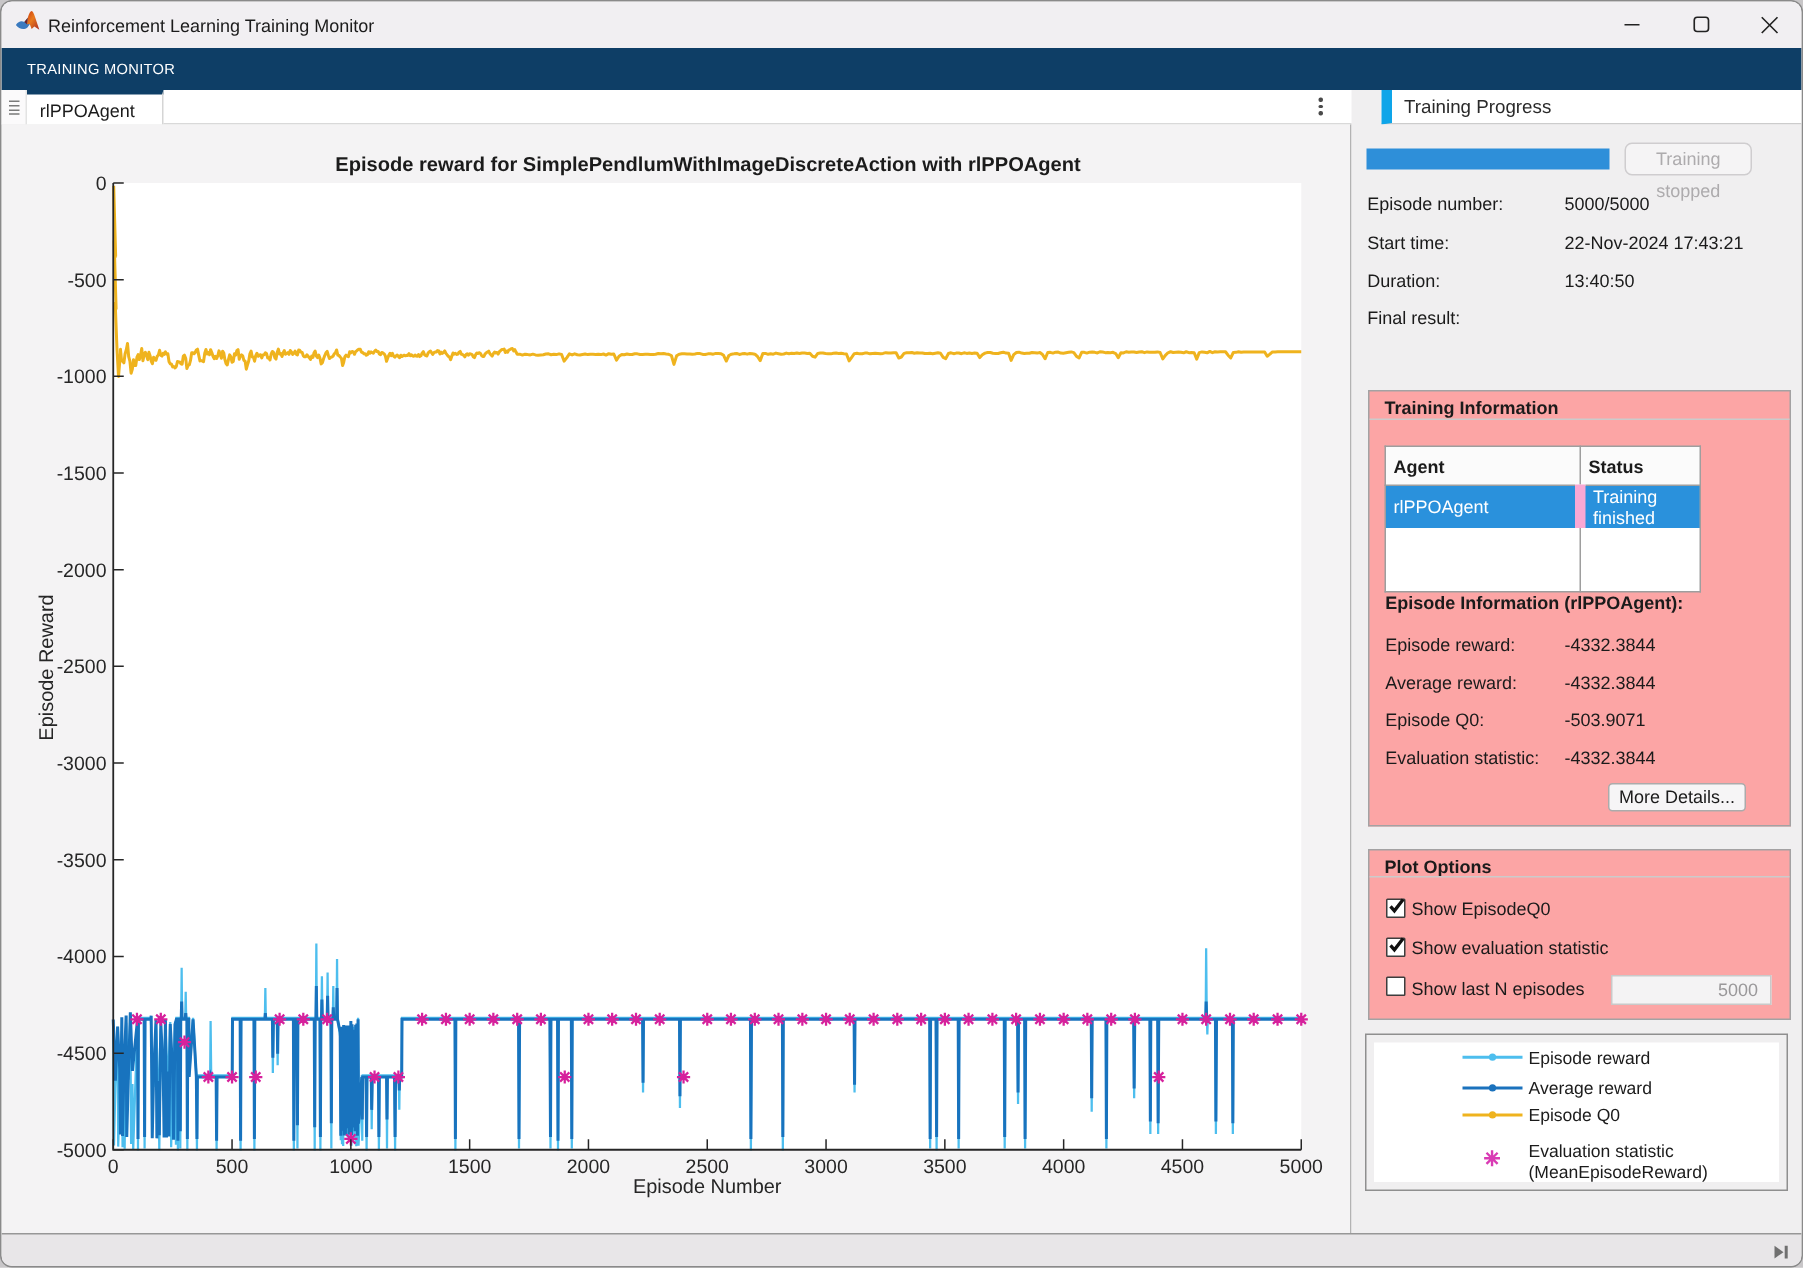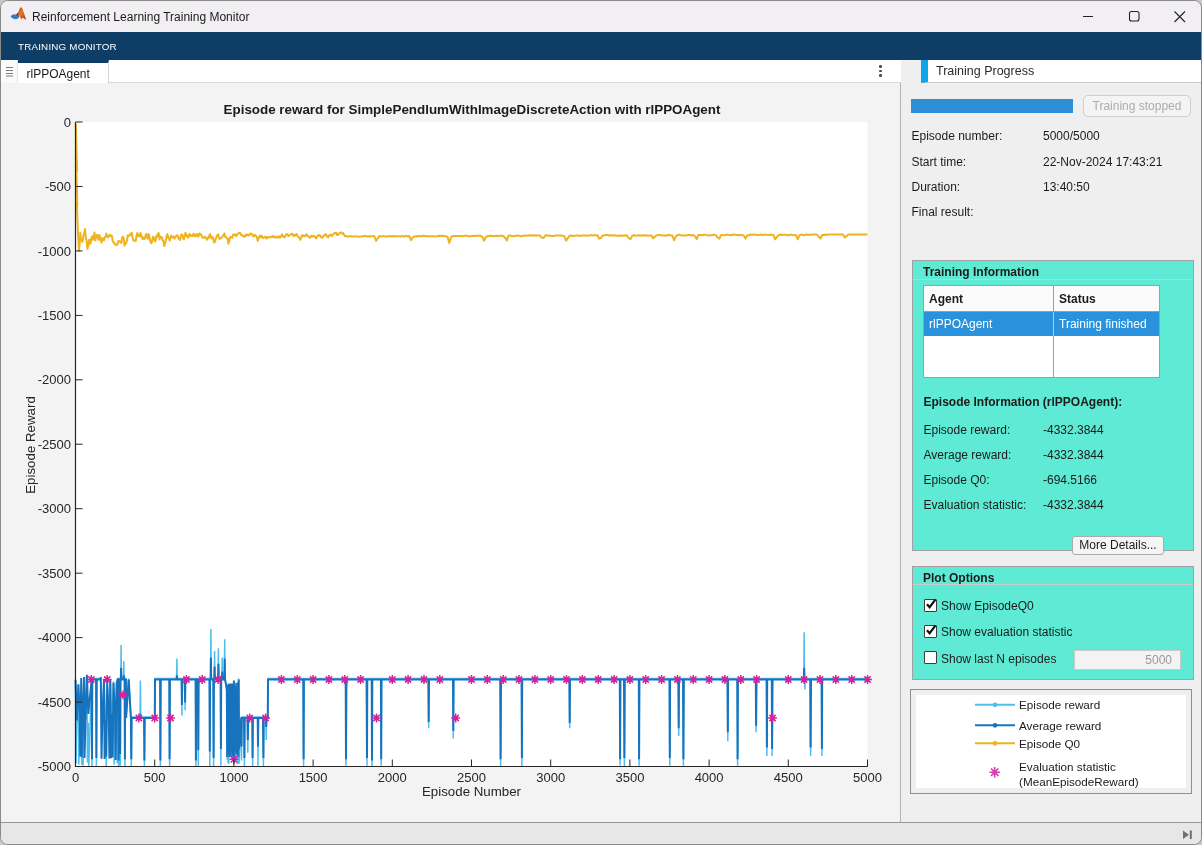--- a/index.html
+++ b/index.html
@@ -22,21 +22,21 @@
 .kebab { position:absolute; width:3px; height:13px; }
 .kebab i, .kebab i:before, .kebab i:after { content:""; display:block; position:absolute; width:2.6px; height:2.6px; border-radius:50%; background:#4a4a4a; }
 .kebab i { top:0; }
 .kebab i:before { top:4.6px; }
 .kebab i:after { top:9.2px; }
 .doc { position:absolute; left:0; top:82px; width:899px; height:739px; background:#f4f3f4; }
 .divider { position:absolute; left:899px; top:82px; width:1px; height:762px; background:#b3b3b3; }
 .rpanel { position:absolute; left:900px; top:82px; width:302px; height:739px; background:#f0eff0; font-size:12px; color:#1b1b1b; }
 .statusbar { position:absolute; left:0; top:821px; width:100%; height:23px; background:#e8e6e8; border-top:1px solid #979797; }
 .lbl { position:absolute; }
-.panelbox { position:absolute; left:11px; width:281.5px; border:1px solid #a3a2a3; background:#5eead4; }
+.panelbox { position:absolute; left:11px; width:281.5px; border:1px solid #a3a2a3; background:#fca5a5; }
 .paneltitle { position:absolute; left:10px; top:4px; font-weight:bold; font-size:12px; }
 .panelsep { position:absolute; left:0; top:17.5px; width:100%; height:1px; background:#cbcbcb; }
 .btn { position:absolute; border:1px solid #ababab; border-radius:3px; background:#f6f5f6; text-align:center; font-size:12px; color:#1b1b1b; }
 .cb { position:absolute; left:10.5px; width:13px; height:13px; border:1.5px solid #3d3d3d; border-radius:1px; background:#fff; }
 .checkmark { position:absolute; left:-1px; top:-2px; }
 </style>
 </head>
 <body>
 <div class="win">
 
@@ -148,59 +148,59 @@
       </g>
       <text x="471" y="30.8" font-size="13.4" font-weight="bold" fill="#1b1b1b" text-anchor="middle">Episode reward for SimplePendlumWithImageDiscreteAction with rlPPOAgent</text>
       <text x="34" y="362" font-size="13.3" fill="#262626" text-anchor="middle" transform="rotate(-90 34 362)">Episode Reward</text>
       <text x="470.5" y="712.5" font-size="13.3" fill="#262626" text-anchor="middle">Episode Number</text>
     </svg>
   </div>
   <div class="divider"></div>
 
   <div class="rpanel">
     <div style="position:absolute;left:10px;top:16px;width:162px;height:14px;background:#2e8fd9"></div>
-    <div class="btn" style="left:182px;top:11.5px;width:108px;height:22.5px;line-height:21px;border-radius:5px;border-color:#cfcdcf;color:#adabad;background:#f5f4f5">Training stopped</div>
+    <div class="btn" style="left:182px;top:11.5px;width:85px;height:22.5px;line-height:21px;border-radius:5px;border-color:#cfcdcf;color:#adabad;background:#f5f4f5">Training stopped</div>
     <div class="lbl" style="left:10.5px;top:46px">Episode number:</div>
     <div class="lbl" style="left:142px;top:46px">5000/5000</div>
     <div class="lbl" style="left:10.5px;top:71.5px">Start time:</div>
     <div class="lbl" style="left:142px;top:71.5px">22-Nov-2024 17:43:21</div>
     <div class="lbl" style="left:10.5px;top:96.5px">Duration:</div>
     <div class="lbl" style="left:142px;top:96.5px">13:40:50</div>
     <div class="lbl" style="left:10.5px;top:121.5px">Final result:</div>
 
     <div class="panelbox" style="top:177px;height:290.5px">
       <div class="paneltitle">Training Information</div>
       <div class="panelsep"></div>
 
-      <table style="position:absolute;left:10px;top:24px;width:237px;border-collapse:collapse;font-size:12px" cellspacing="0">
+      <table style="position:absolute;left:10px;top:36px;width:211px;border-collapse:collapse;font-size:12px" cellspacing="0">
         <tbody>
             <tr style="height:26px;background:#fbfbfb">
           <td style="border:1px solid #9e9e9e;width:130px;padding-left:5px;font-weight:bold">Agent</td>
           <td style="border:1px solid #9e9e9e;padding-left:5px;font-weight:bold">Status</td>
         </tr>
         <tr style="height:24px;background:#2a91dc;color:#fff">
           <td style="border-left:1px solid #9e9e9e;padding-left:5px">rlPPOAgent</td>
-          <td style="border-left:1px solid #f9a8d4;border-right:1px solid #9e9e9e;padding-left:5px">Training finished</td>
+          <td style="border-left:7px solid #f9a8d4;border-right:1px solid #9e9e9e;padding-left:5px">Training finished</td>
         </tr>
         <tr style="height:42px;background:#fff">
           <td style="border:1px solid #9e9e9e;border-top:none"></td>
           <td style="border:1px solid #9e9e9e;border-top:none;border-left:1px solid #9e9e9e"></td>
         </tr>
       </tbody>
         </table>
       <div class="lbl" style="left:10.5px;top:134px;font-weight:bold">Episode Information (rlPPOAgent):</div>
       <div class="lbl" style="left:10.5px;top:161.5px">Episode reward:</div>
       <div class="lbl" style="left:130px;top:161.5px">-4332.3844</div>
       <div class="lbl" style="left:10.5px;top:186.5px">Average reward:</div>
       <div class="lbl" style="left:130px;top:186.5px">-4332.3844</div>
       <div class="lbl" style="left:10.5px;top:211.5px">Episode Q0:</div>
-      <div class="lbl" style="left:130px;top:211.5px">-694.5166</div>
+      <div class="lbl" style="left:130px;top:211.5px">-503.9071</div>
       <div class="lbl" style="left:10.5px;top:236.5px">Evaluation statistic:</div>
       <div class="lbl" style="left:130px;top:236.5px">-4332.3844</div>
-      <div class="btn" style="left:159px;top:275px;width:92px;height:19px;line-height:17px">More Details...</div>
+      <div class="btn" style="left:159px;top:261px;width:92px;height:19px;line-height:17px">More Details...</div>
     </div>
 
     <div class="panelbox" style="top:482.5px;height:114px">
       <div class="paneltitle">Plot Options</div>
       <div class="panelsep"></div>
       <div class="cb" style="top:32px">
           <svg class="checkmark" width="14" height="13">
             <path d="M3 6.2 L5.6 9.2 L11.4 1.6" fill="none" stroke="#111" stroke-width="2.2"></path>
           </svg>
         </div>

